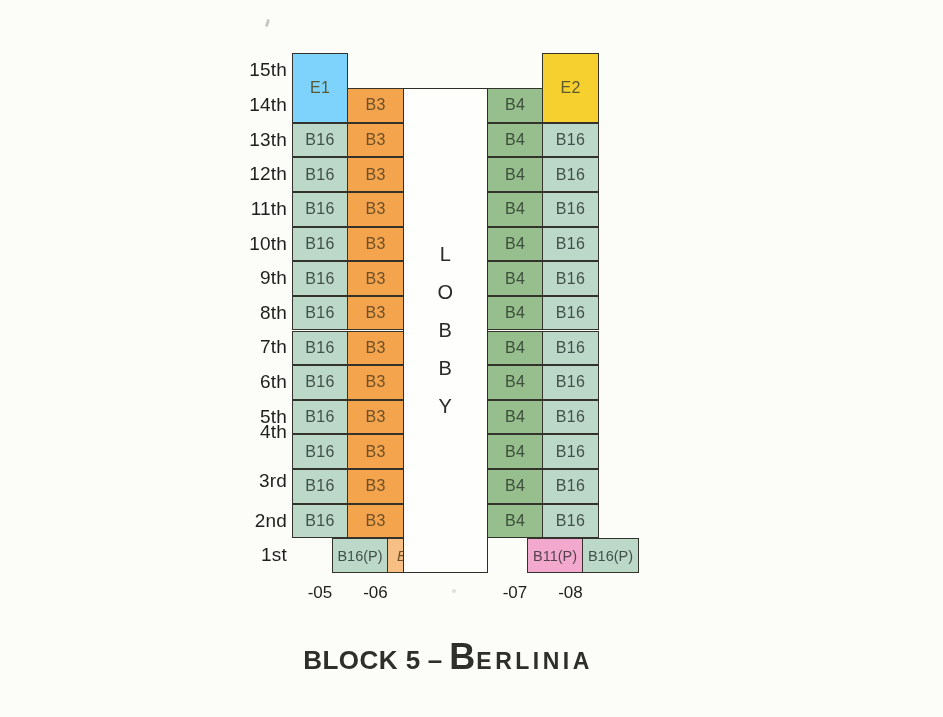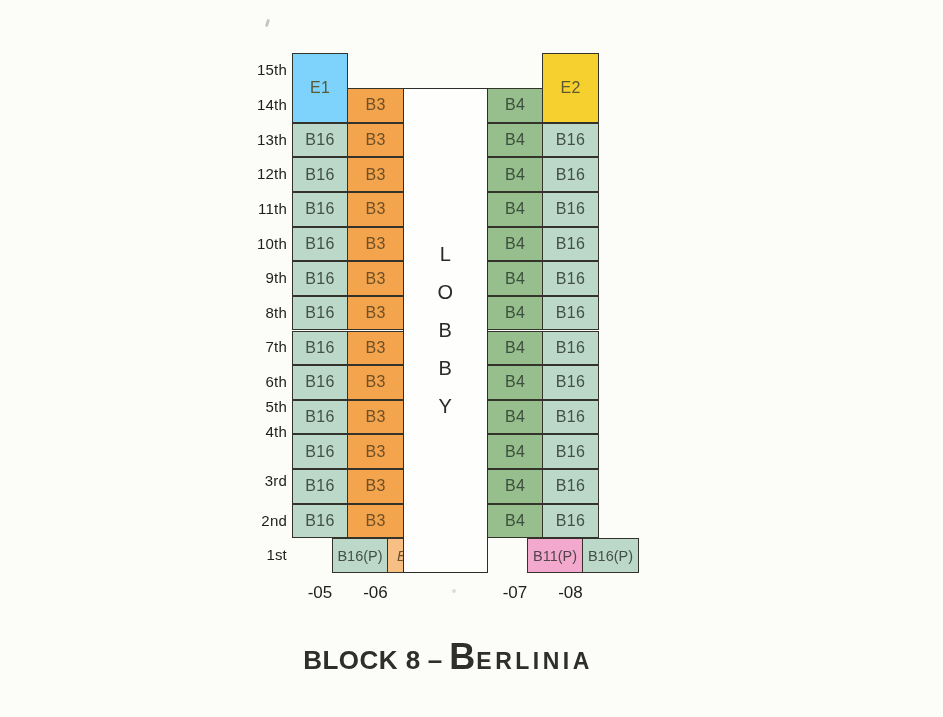--- a/index.html
+++ b/index.html
@@ -7,21 +7,21 @@
     width:943px;height:717px;
     background:#fcfcf9;
     font-family:"Liberation Sans","DejaVu Sans",sans-serif;
     overflow:hidden;
   }
   .stage{position:relative;width:943px;height:717px;}
 
   .floor-label{
     position:absolute;left:215px;width:72px;height:34.65px;
     line-height:34.65px;text-align:right;
-    font-size:15px;color:#1e1e1c;letter-spacing:.2px;
+    font-size:19px;color:#1e1e1c;letter-spacing:.2px;
   }
 
   .cell{
     position:absolute;box-sizing:border-box;
     border:1.2px solid #33332c;
     display:flex;align-items:center;justify-content:center;
     font-size:16px;letter-spacing:.3px;
   }
   .cell.small{font-size:14.5px;letter-spacing:0;margin-left:40px;}
 
@@ -68,21 +68,21 @@
       <div class="floor-label" style="top: 53.3px;">15th</div>
       <div class="floor-label" style="top: 87.95px;">14th</div>
       <div class="floor-label" style="top: 122.6px;">13th</div>
       <div class="floor-label" style="top: 157.25px;">12th</div>
       <div class="floor-label" style="top: 191.9px;">11th</div>
       <div class="floor-label" style="top: 226.55px;">10th</div>
       <div class="floor-label" style="top: 261.2px;">9th</div>
       <div class="floor-label" style="top: 295.85px;">8th</div>
       <div class="floor-label" style="top: 330px;">7th</div>
       <div class="floor-label" style="top: 365.15px;">6th</div>
-      <div class="floor-label" style="top: 390px;">5th</div>
+      <div class="floor-label" style="top: 400px;">5th</div>
       <div class="floor-label" style="top: 415px;">4th</div>
       <div class="floor-label" style="top: 464px;">3rd</div>
       <div class="floor-label" style="top: 503.75px;">2nd</div>
       <div class="floor-label" style="top: 538.4px;">1st</div>
     </div>
   <div>
       <div class="cell" style="left: 292px; width: 56px; top: 53.3px; height: 69.3px; background: #7dd3fc; color: rgb(92, 88, 48);">E1</div>
       <div class="cell" style="left: 292px; width: 56px; top: 122.6px; height: 34.65px; background: rgb(187, 216, 201); color: rgb(67, 80, 74);">B16</div>
       <div class="cell" style="left: 292px; width: 56px; top: 157.25px; height: 34.65px; background: rgb(187, 216, 201); color: rgb(67, 80, 74);">B16</div>
       <div class="cell" style="left: 292px; width: 56px; top: 191.9px; height: 34.65px; background: rgb(187, 216, 201); color: rgb(67, 80, 74);">B16</div>
@@ -149,15 +149,15 @@
     </div>
 
   <div>
       <div class="stack-label" style="left: 290px; top: 584px;">-05</div>
       <div class="stack-label" style="left: 345.5px; top: 584px;">-06</div>
       <div class="stack-label" style="left: 485px; top: 584px;">-07</div>
       <div class="stack-label" style="left: 540.5px; top: 584px;">-08</div>
     </div>
 
   <div class="title">
-    <span class="t-block">BLOCK 8</span><span class="t-dash">–</span><span class="t-initial">B</span><span class="t-rest">ERLINIA</span>
+    <span class="t-block">BLOCK 5</span><span class="t-dash">–</span><span class="t-initial">B</span><span class="t-rest">ERLINIA</span>
   </div>
 </div>
 
 </body></html>

